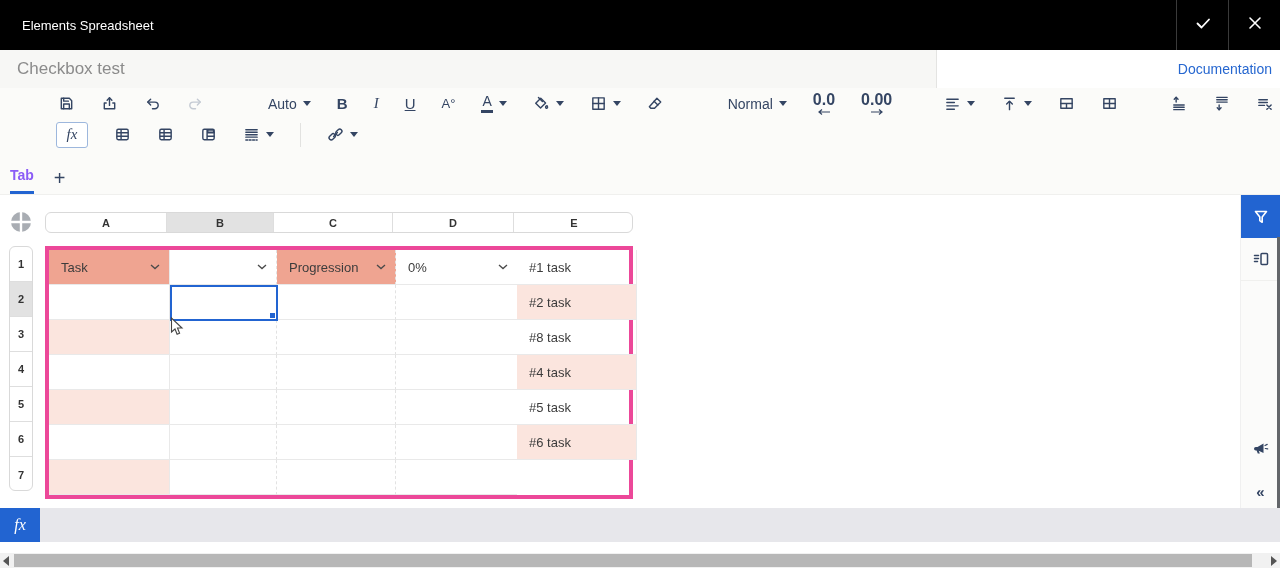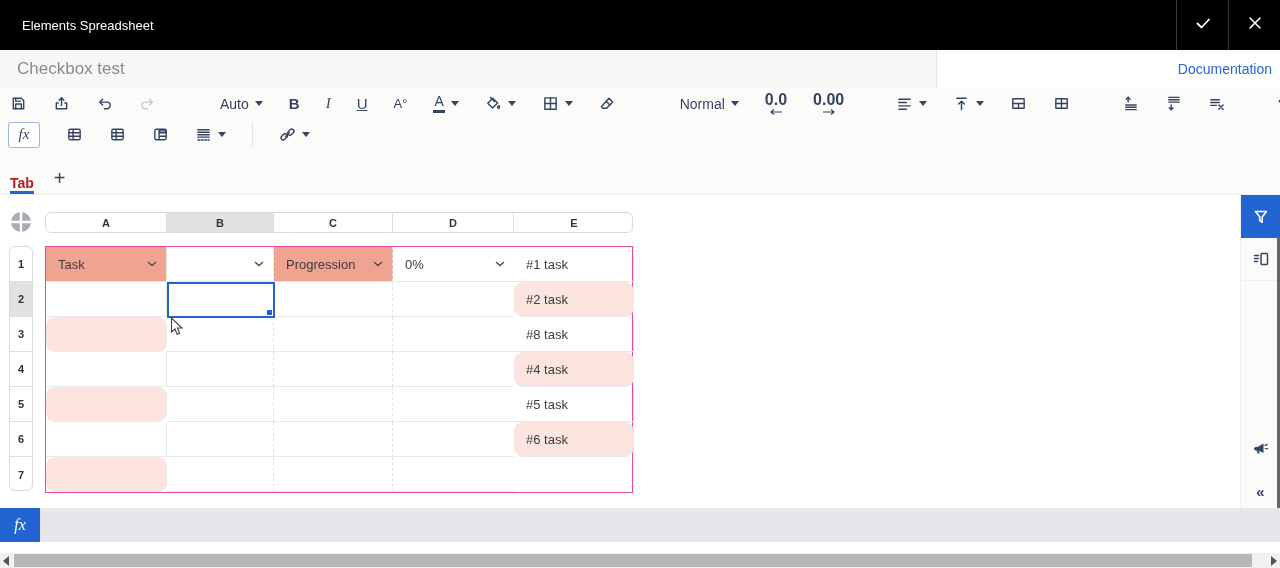--- a/index.html
+++ b/index.html
@@ -14,21 +14,21 @@
 
   
   .namebar { position:absolute; left:0; top:50px; width:1280px; height:38px; background:#f7f7f5; display:flex; align-items:center; }
   .name-input { width:937px; height:100%; display:flex; align-items:center; padding-left:17px; border-right:1px solid #e4e4e2; }
   .name-input span { font-size:17px; color:#8b8b8b; }
   .name-right { flex:1; height:100%; background:#fff; display:flex; align-items:center; justify-content:flex-end; padding-right:8px; }
   .doc-link { color:#2667d0; font-size:14px; cursor:pointer; }
 
   
   .toolbar { position:absolute; left:0; top:88px; width:1280px; height:62px; background:#fbfbf9; }
-  .tb-row { display:flex; align-items:center; height:31px; padding-left:10px; gap:26px; }
+  .tb-row { display:flex; align-items:center; height:31px; padding-left:10px; gap:26px;margin-left:48px; }
   .ic { width:17px; height:17px; display:block; }
   .ic path, .ic rect, .ic circle { fill:none; stroke:#344563; stroke-width:1.5; stroke-linecap:round; stroke-linejoin:round; }
   .ic.disabled path, .ic.disabled rect { stroke:#c4cad3; }
   .tb-btn { display:flex; align-items:center; cursor:pointer; }
   .tb-sep { width:1px; height:24px; background:#e2e2e0; }
   .caret { width:8px; height:5px; margin-left:6px; }
   .caret polygon { fill:#344563; }
   .tb-select { display:flex; align-items:center; justify-content:space-between; cursor:pointer; font-size:14px; color:#344563; }
   .sel-font { width:108px; padding-left:12px; }
   .sel-style { width:112px; padding-left:12px; }
@@ -37,40 +37,40 @@
   .italic-i { font-style:italic; font-family:"Liberation Serif", serif; }
   .under-u { text-decoration:underline; }
   .sup-a { font-size:13px; color:#344563; }
   .fontcolor { font-size:14px; color:#344563; border-bottom:3px solid #344563; line-height:1.1; padding:0 1px; }
   .dec-ic { display:flex; flex-direction:column; align-items:center; color:#344563; font-size:16px; font-weight:bold; line-height:1; cursor:pointer; }
   .dec-ic svg { margin-top:1px; }
   .fx-btn2 { width:32px; height:26px; border:1px solid #9db7dd; border-radius:3px; display:flex; align-items:center; justify-content:center; font-family:"Liberation Serif", serif; font-style:italic; font-size:15px; color:#344563; background:#fff; cursor:pointer; }
 
   
   .tabbar { position:absolute; left:0; top:150px; width:1280px; height:45px; background:#fbfbf9; border-bottom:1px solid #f0f0ee; display:flex; align-items:flex-end; padding-left:10px; }
-  .tab-item { color:#b91c1c; font-size:14px; font-weight:bold; border-bottom:3px solid #2264d1; cursor:pointer; }
+  .tab-item { color:#8b5cf6; font-size:14px; font-weight:bold; padding-bottom:8px; border-bottom:3px solid #2264d1; cursor:pointer; }
   .tab-add { color:#344563; font-size:20px; font-weight:300; margin-left:20px; padding-bottom:6px; cursor:pointer; line-height:1; }
 
   
   .sheet { position:absolute; left:0; top:195px; width:1280px; height:313px; background:#fff; }
   .corner-btn { position:absolute; left:10px; top:16px; width:22px; height:22px; cursor:pointer; }
   .colhdr { position:absolute; left:45px; top:17px; width:588px; height:21px; display:grid; grid-template-columns:121px 107px 119px 121px 120px; border:1px solid #d9d9d9; border-radius:6px; background:#fff; overflow:hidden; }
   .colhdr .ch { display:flex; align-items:center; justify-content:center; font-size:11px; font-weight:bold; color:#333; border-right:1px solid #dedede; cursor:pointer; }
   .colhdr .ch:last-child { border-right:none; }
   .colhdr .ch.sel { background:#e2e2e2; }
   .rowhdr { position:absolute; left:9px; top:51px; width:24px; height:245px; border:1px solid #d9d9d9; border-radius:6px; background:#fff; overflow:hidden; display:grid; grid-auto-rows:35px; }
   .rowhdr .rh { display:flex; align-items:center; justify-content:center; font-size:11px; font-weight:bold; color:#333; border-bottom:1px solid #dedede; cursor:pointer; }
   .rowhdr .rh:last-child { border-bottom:none; }
   .rowhdr .rh.sel { background:#e2e2e2; }
-  .body-grid { position:absolute; left:45px; top:51px; width:588px; display:grid; grid-template-columns:121px 107px 119px 121px 120px; grid-auto-rows:35px; border:1px solid #ec4899; background:#fff; }
+  .body-grid { position:absolute; left:45px; top:51px; width:588px; display:grid; grid-template-columns:121px 107px 119px 121px 120px; grid-auto-rows:35px; border:4px solid #ec4899; background:#fff; }
   .cell { border-right:1px solid #e9e9e9; border-bottom:1px solid #e9e9e9; display:flex; align-items:center; padding-left:12px; font-size:13px; color:#3c3c3c; position:relative; cursor:cell; }
   .cell.dashv { border-right-style:dashed; border-right-color:#e2e2e2; }
   .cell.lastc { border-right:none; }
   .cell.fill { background:#efa491; }
-  .cell.band { background:#fbe5de;border-radius:9px; }
+  .cell.band { background:#fbe5de; }
   .fchev { position:absolute; right:9px; top:50%; margin-top:-3px; }
   .sel-cell { position:absolute; left:121px; top:35px; width:108px; height:36px; border:2px solid #2264d1; background:#fff; }
   .sel-handle { position:absolute; right:0; bottom:0; width:7px; height:7px; background:#2264d1; border:1px solid #fff; }
   .cursor { position:absolute; left:170px; top:122px; }
 
   
   .sidebar { position:absolute; right:0; top:195px; width:40px; height:318px; background:#fbfbfa; border-left:1px solid #f0f0f0; display:flex; flex-direction:column; }
   .sb-item { width:100%; height:43px; display:flex; align-items:center; justify-content:center; border-bottom:1px solid #f0f0ee; cursor:pointer; }
   .sb-item.active { background:#2264d1; border-bottom:none; }
   .sb-item.noline { border-bottom:none; }

